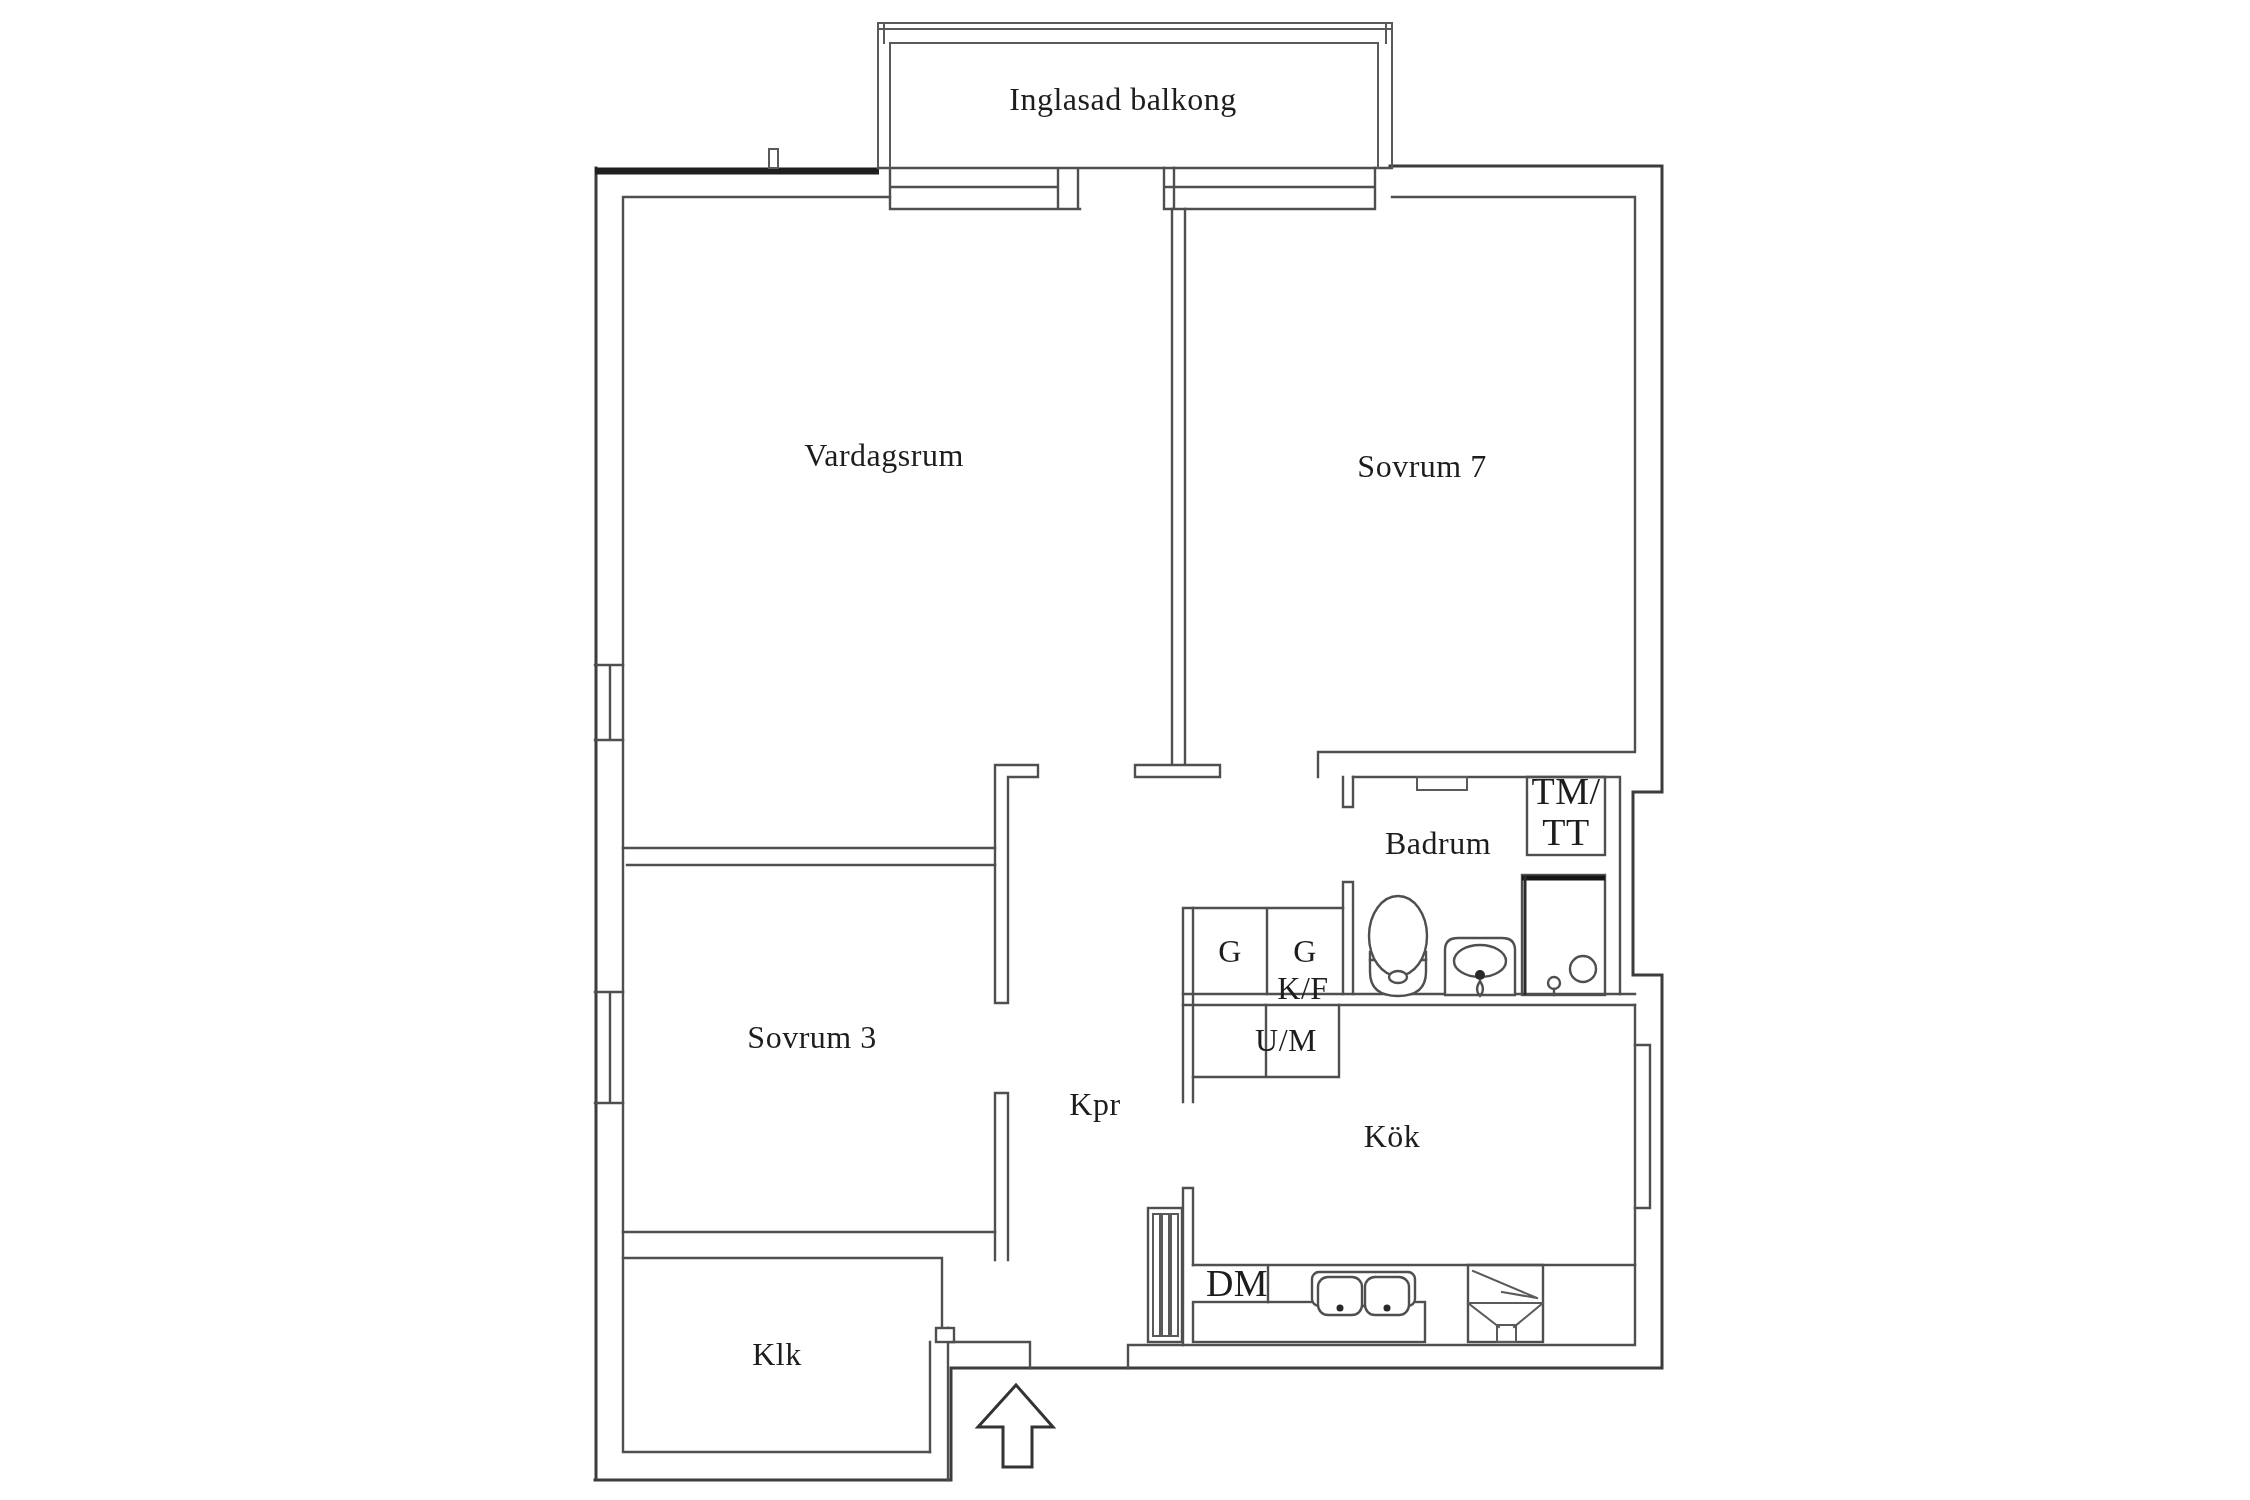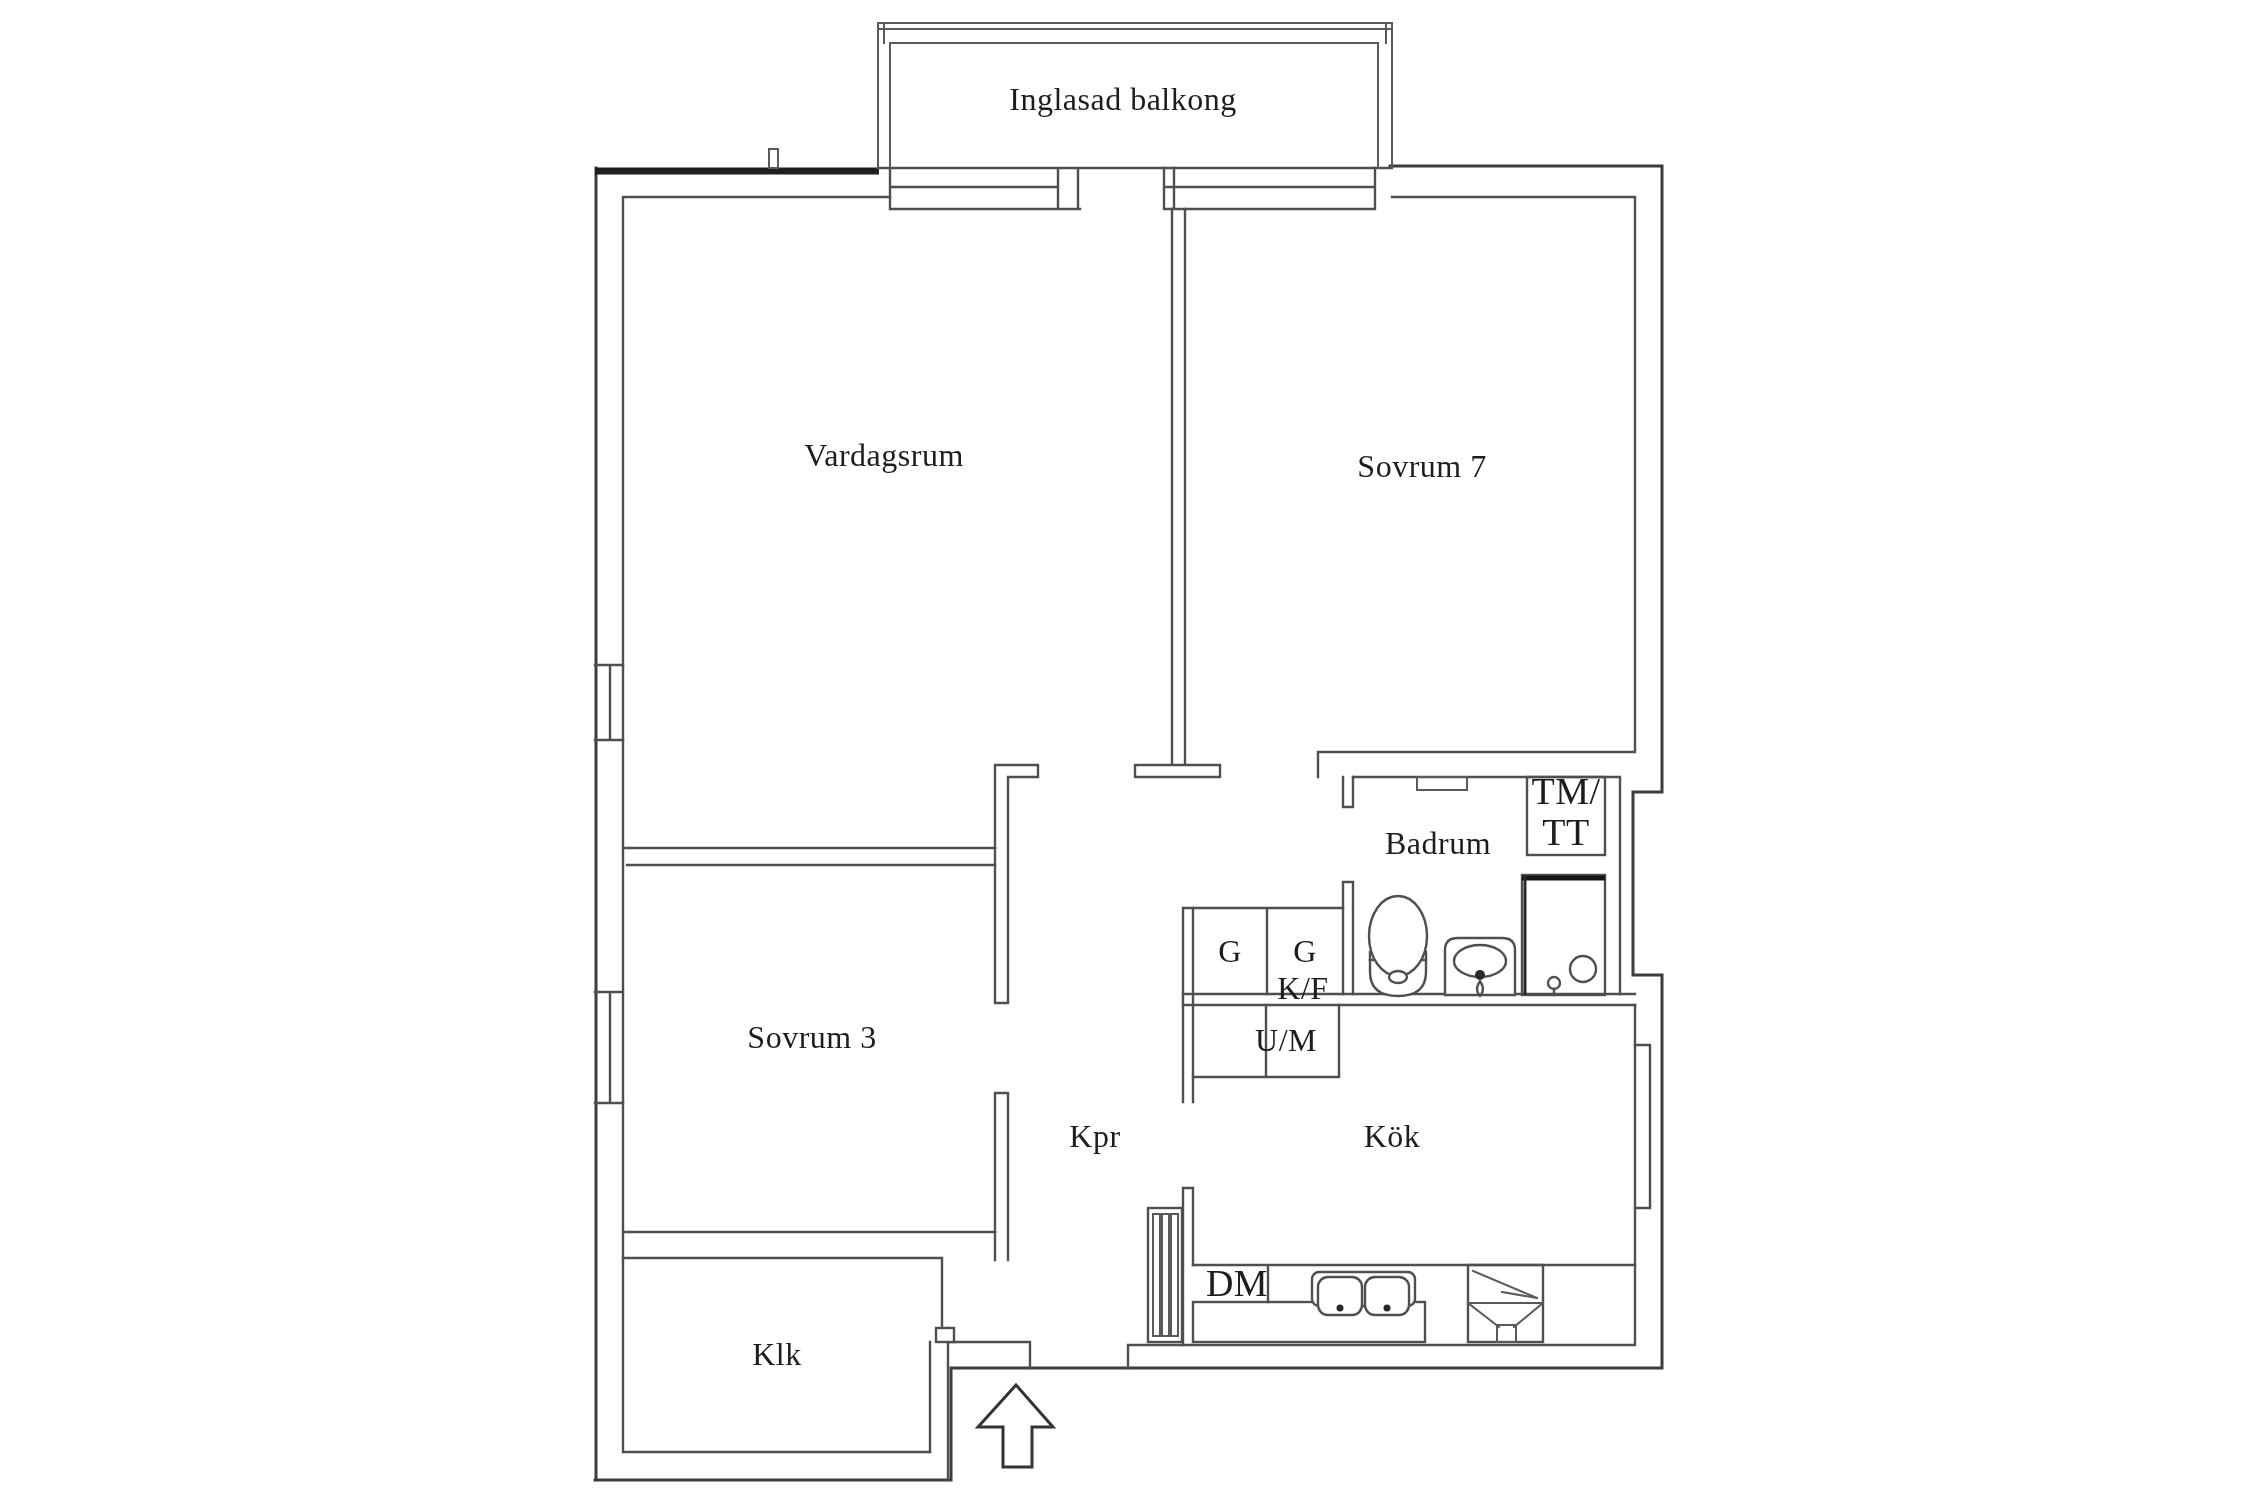--- a/index.html
+++ b/index.html
@@ -138,21 +138,21 @@
     <g>
       <path d="M1016,1385 L1053,1427 L1032,1427 L1032,1467 L1003,1467 L1003,1427 L978,1427 Z" fill="#ffffff" stroke="#333333" stroke-width="3" stroke-linejoin="miter"></path>
     </g>
   </svg>
 
   <div class="lbl" style="left:1123px;top:99px">Inglasad balkong</div>
   <div class="lbl" style="left:884px;top:455px">Vardagsrum</div>
   <div class="lbl" style="left:1422px;top:466px">Sovrum 7</div>
   <div class="lbl" style="left:812px;top:1037px">Sovrum 3</div>
   <div class="lbl" style="left:1438px;top:843px">Badrum</div>
-  <div class="lbl" style="left:1095px;top:1136px">Kpr</div>
+  <div class="lbl" style="left:1095px;top:1104px">Kpr</div>
   <div class="lbl" style="left:1392px;top:1136px">Kök</div>
   <div class="lbl" style="left:777px;top:1354px">Klk</div>
 
   <div class="lbl small" style="left:1566px;top:812px">
     <div>TM/</div>
     <div>TT</div>
   </div>
   <div class="lbl" style="left:1230px;top:951px">G</div>
   <div class="lbl" style="left:1305px;top:951px">G</div>
   <div class="lbl" style="left:1286px;top:1040px">U/M</div>

